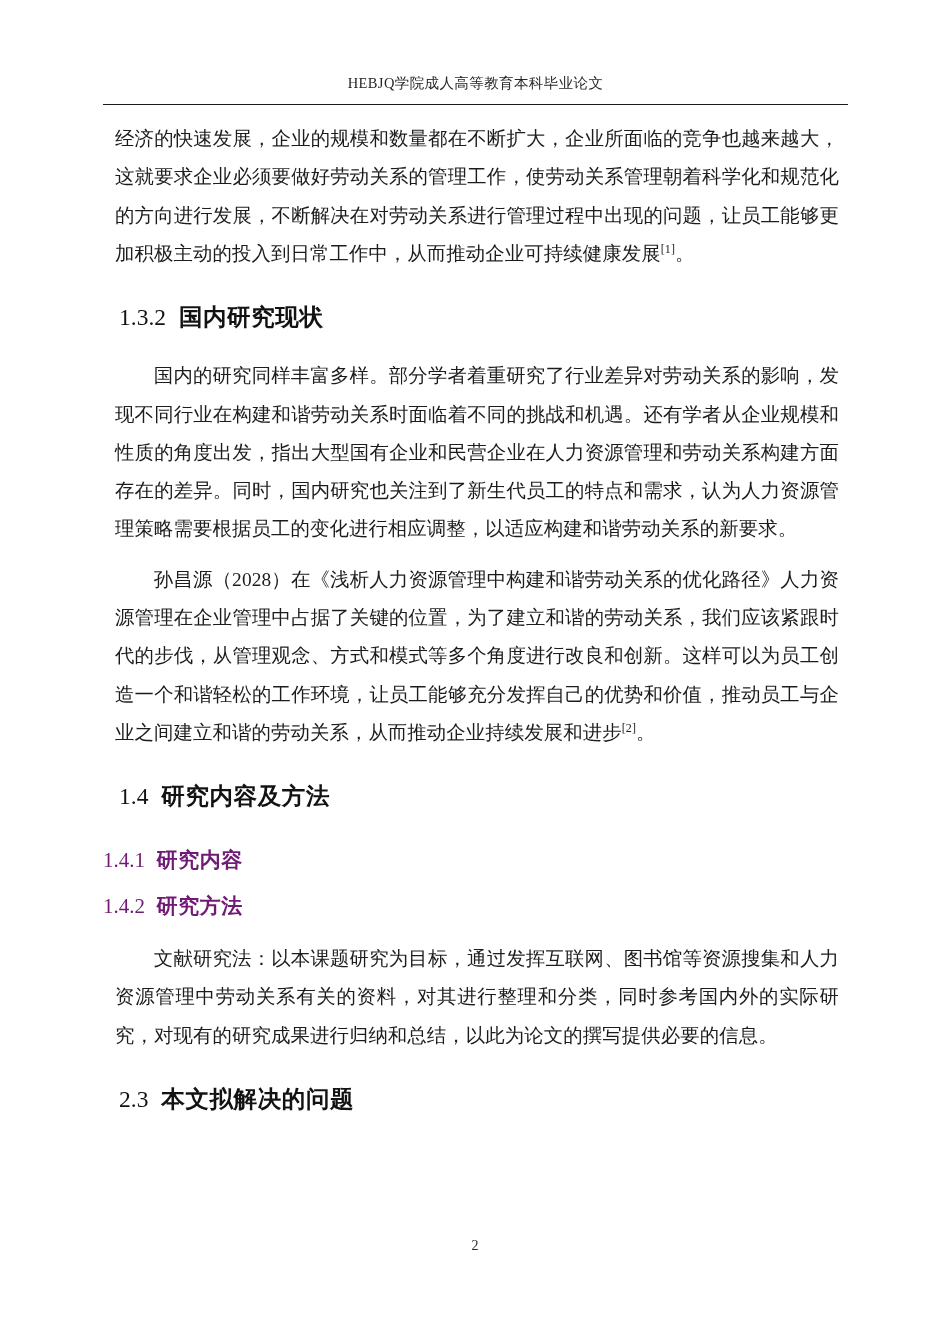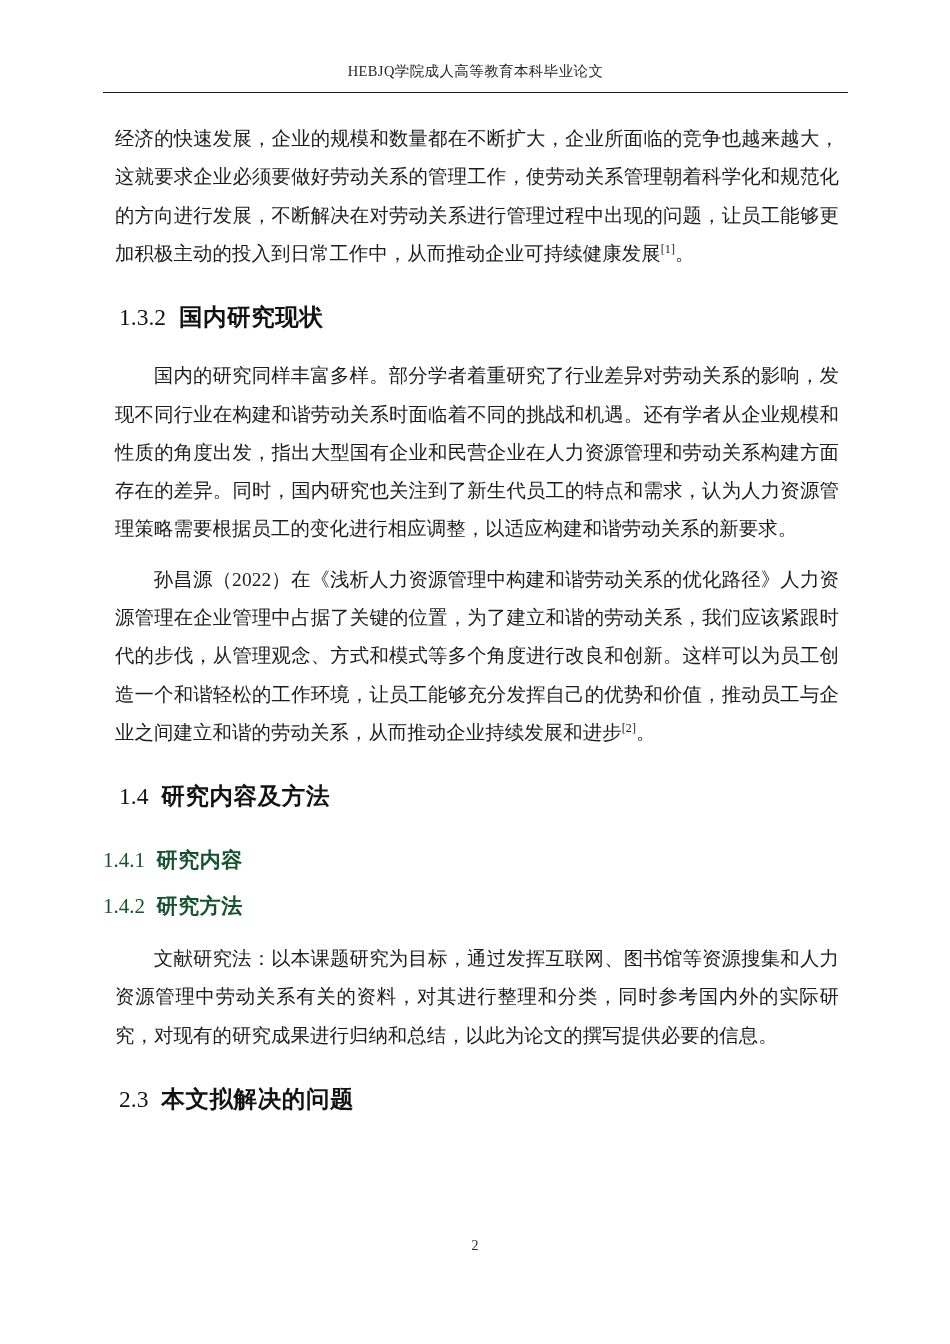--- a/index.html
+++ b/index.html
@@ -15,21 +15,21 @@
     overflow: hidden;
     font-family: "Liberation Serif", "DejaVu Serif", serif;
     color: #1a1a1a;
     box-sizing: border-box;
   }
 
   
   .header-zone {
     position: absolute;
     left: 0;
-    top: 4px;
+    top: 16px;
     width: 878px;
     height: 94px;
   }
   .header-title {
     position: absolute;
     left: 103px;
     top: 60px;
     width: 745px;
     text-align: center;
     font-family: "Liberation Serif", "DejaVu Serif", serif;
@@ -85,21 +85,21 @@
     line-height: 1.28;
     color: #121212;
     white-space: nowrap;
   }
   h3.h-level3 {
     margin: 0;
     padding: 11px 0 8px 0;
     font-weight: normal;
     font-size: 21px;
     line-height: 1.28;
-    color: #14532d;
+    color: #701a75;
     white-space: nowrap;
   }
   .num {
     font-family: "Liberation Serif", "DejaVu Serif", serif;
     font-weight: normal;
   }
   .h-cn {
     font-family: "DejaVu Sans", "Liberation Sans", sans-serif;
     font-weight: bold;
     letter-spacing: 0.6px;
@@ -134,21 +134,21 @@
   </div>
 
   <div class="content">
 
     <p class="body-text"><span>经济的快速发展，企业的规模和数量都在不断扩大，企业所面临的竞争也越来越大，这就要求企业必须要做好劳动关系的管理工作，使劳动关系管理朝着科学化和规范化的方向进行发展，不断解决在对劳动关系进行管理过程中出现的问题，让员工能够更加积极主动的投入到日常工作中，从而推动企业可持续健康发展</span><sup class="ref">[1]</sup><span>。</span></p>
 
     <h2 class="h-level2"><span class="num">1.3.2</span><span class="h-gap"></span><span class="h-cn">国内研究现状</span></h2>
 
     <p class="body-text indent">国内的研究同样丰富多样。部分学者着重研究了行业差异对劳动关系的影响，发现不同行业在构建和谐劳动关系时面临着不同的挑战和机遇。还有学者从企业规模和性质的角度出发，指出大型国有企业和民营企业在人力资源管理和劳动关系构建方面存在的差异。同时，国内研究也关注到了新生代员工的特点和需求，认为人力资源管理策略需要根据员工的变化进行相应调整，以适应构建和谐劳动关系的新要求。</p>
 
-    <p class="body-text indent"><span>孙昌源（2022）在《浅析人力资源管理中构建和谐劳动关系的优化路径》人力资源管理在企业管理中占据了关键的位置，为了建立和谐的劳动关系，我们应该紧跟时代的步伐，从管理观念、方式和模式等多个角度进行改良和创新。这样可以为员工创造一个和谐轻松的工作环境，让员工能够充分发挥自己的优势和价值，推动员工与企业之间建立和谐的劳动关系，从而推动企业持续发展和进步</span><sup class="ref">[2]</sup><span>。</span></p>
+    <p class="body-text indent"><span>孙昌源（2028）在《浅析人力资源管理中构建和谐劳动关系的优化路径》人力资源管理在企业管理中占据了关键的位置，为了建立和谐的劳动关系，我们应该紧跟时代的步伐，从管理观念、方式和模式等多个角度进行改良和创新。这样可以为员工创造一个和谐轻松的工作环境，让员工能够充分发挥自己的优势和价值，推动员工与企业之间建立和谐的劳动关系，从而推动企业持续发展和进步</span><sup class="ref">[2]</sup><span>。</span></p>
 
     <h2 class="h-level2"><span class="num">1.4</span><span class="h-gap"></span><span class="h-cn">研究内容及方法</span></h2>
 
     <h3 class="h-level3"><span class="num">1.4.1</span><span class="h-gap"></span><span class="h-cn">研究内容</span></h3>
 
 
     <h3 class="h-level3"><span class="num">1.4.2</span><span class="h-gap"></span><span class="h-cn">研究方法</span></h3>
 
     <p class="body-text indent">文献研究法：以本课题研究为目标，通过发挥互联网、图书馆等资源搜集和人力资源管理中劳动关系有关的资料，对其进行整理和分类，同时参考国内外的实际研究，对现有的研究成果进行归纳和总结，以此为论文的撰写提供必要的信息。</p>
 

